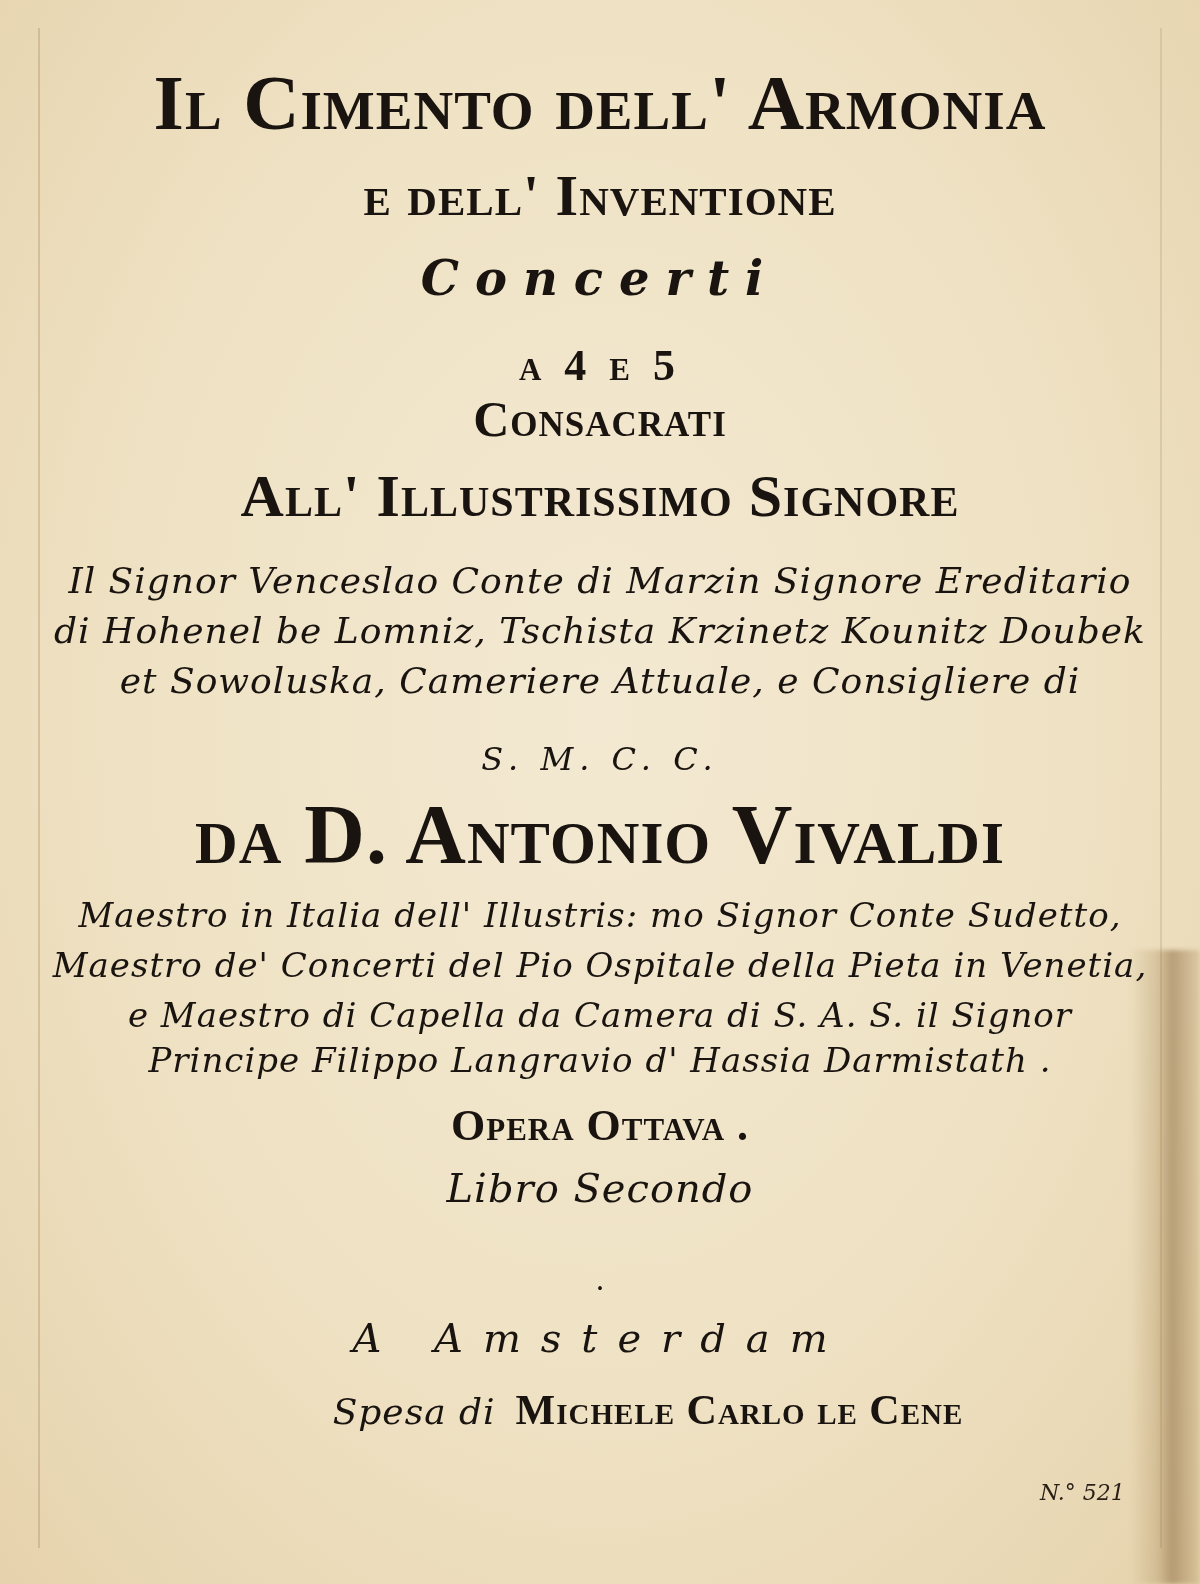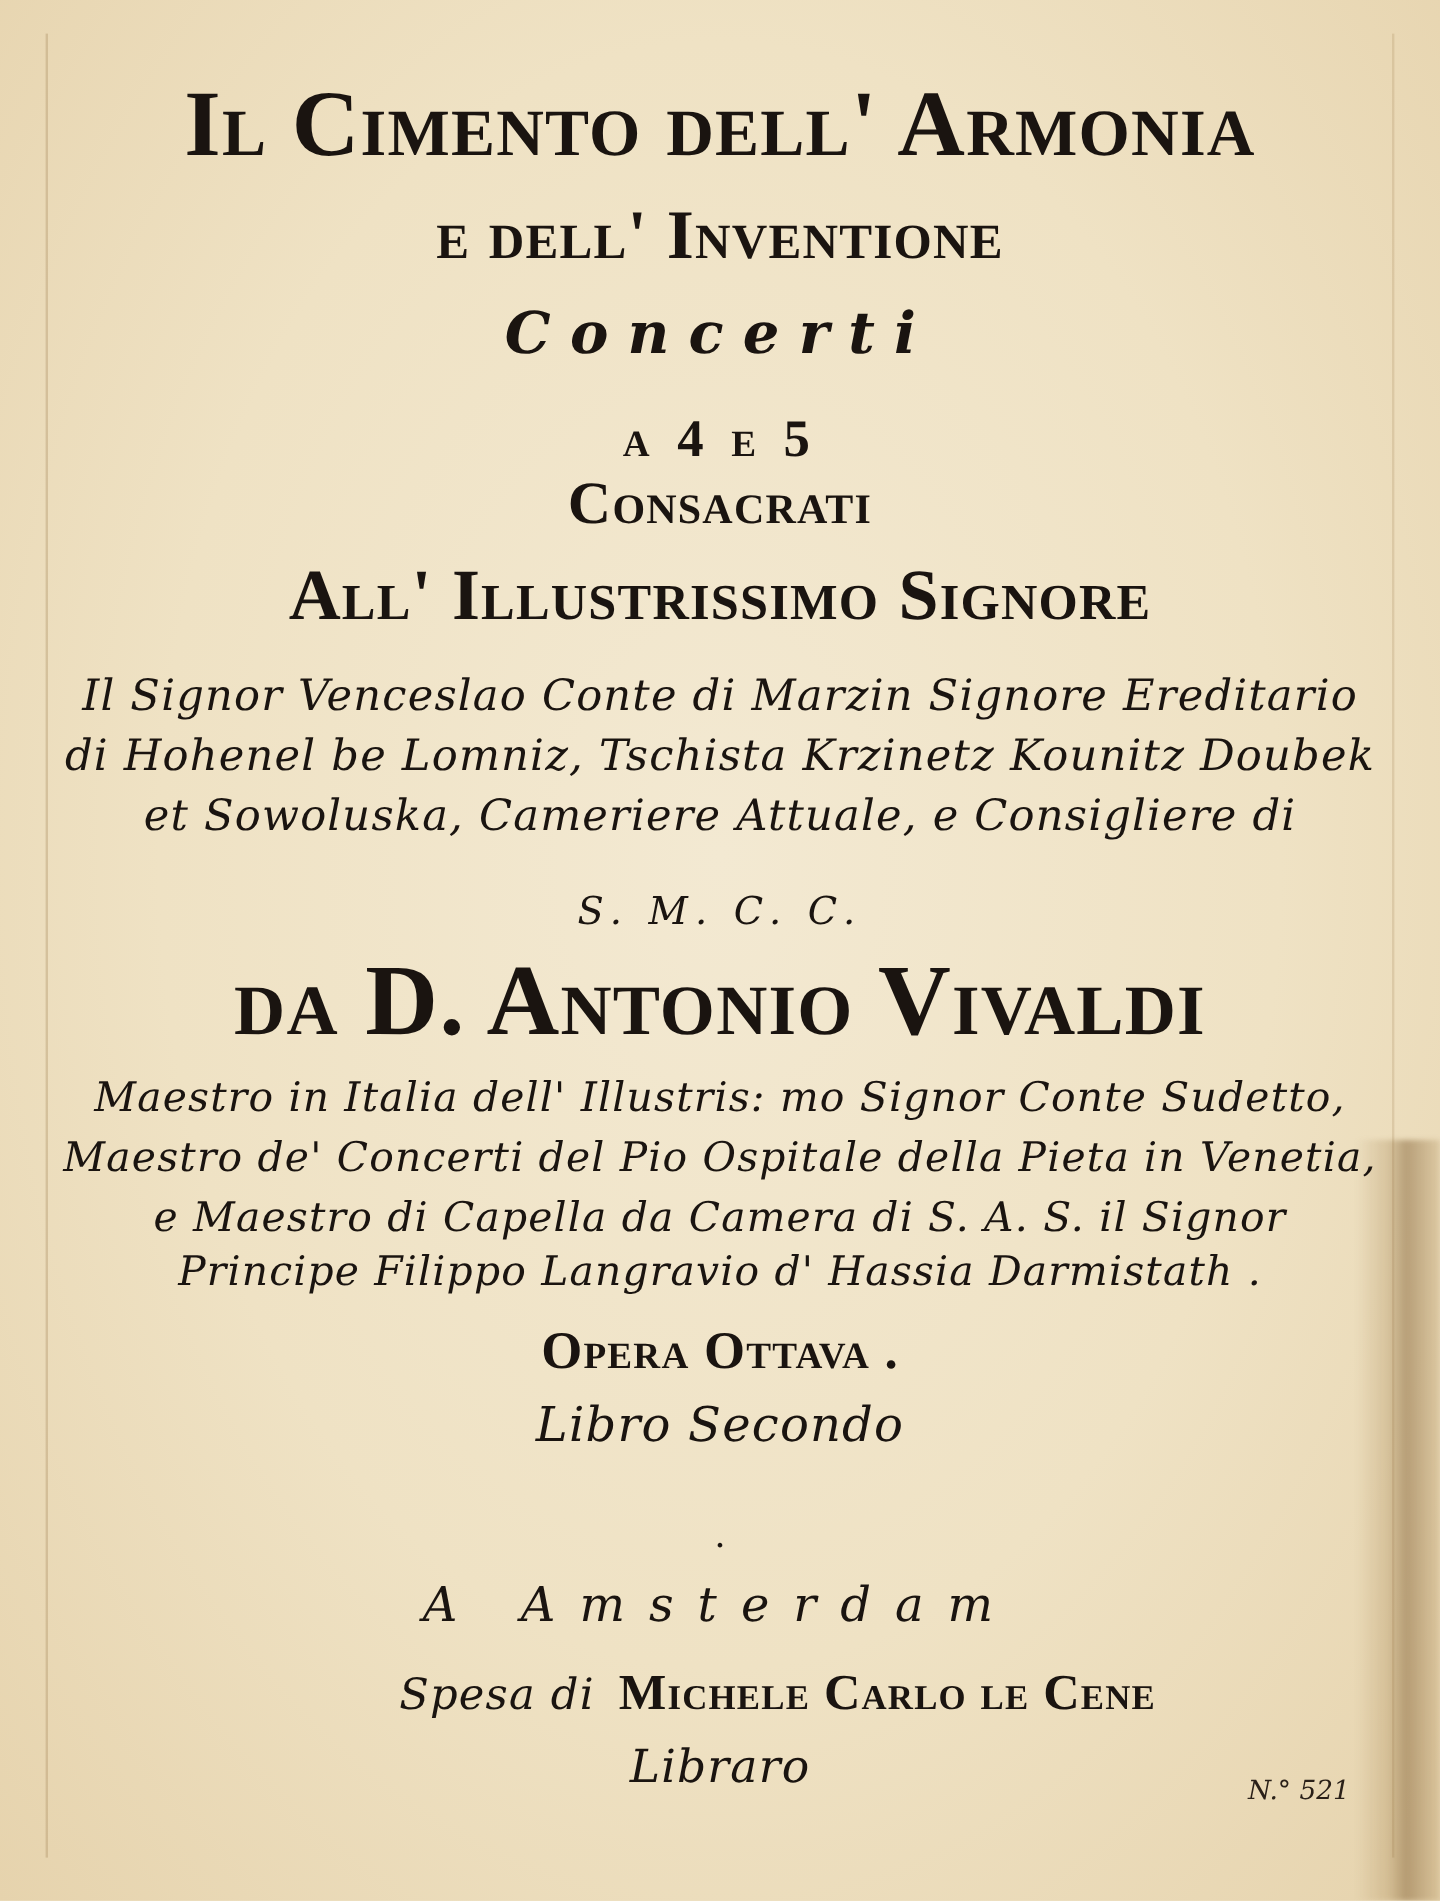--- a/index.html
+++ b/index.html
@@ -86,16 +86,15 @@
   <div class="line script m4">Principe Filippo Langravio d' Hassia Darmistath .</div>
 
   <div class="line caps op">Opera Ottava .</div>
   <div class="line script lib">Libro Secondo</div>
   <div class="line dot">.</div>
   <div class="line script ams">A Amsterdam</div>
 
   <div class="line pub">
     <span class="script">Spesa di</span><span class="caps">Michele Carlo le Cene</span>
   </div>
-  <div class="line script libr">Libraro</div>
 
   <div class="no">N.° 521</div>
 </div>
 
 </body></html>

